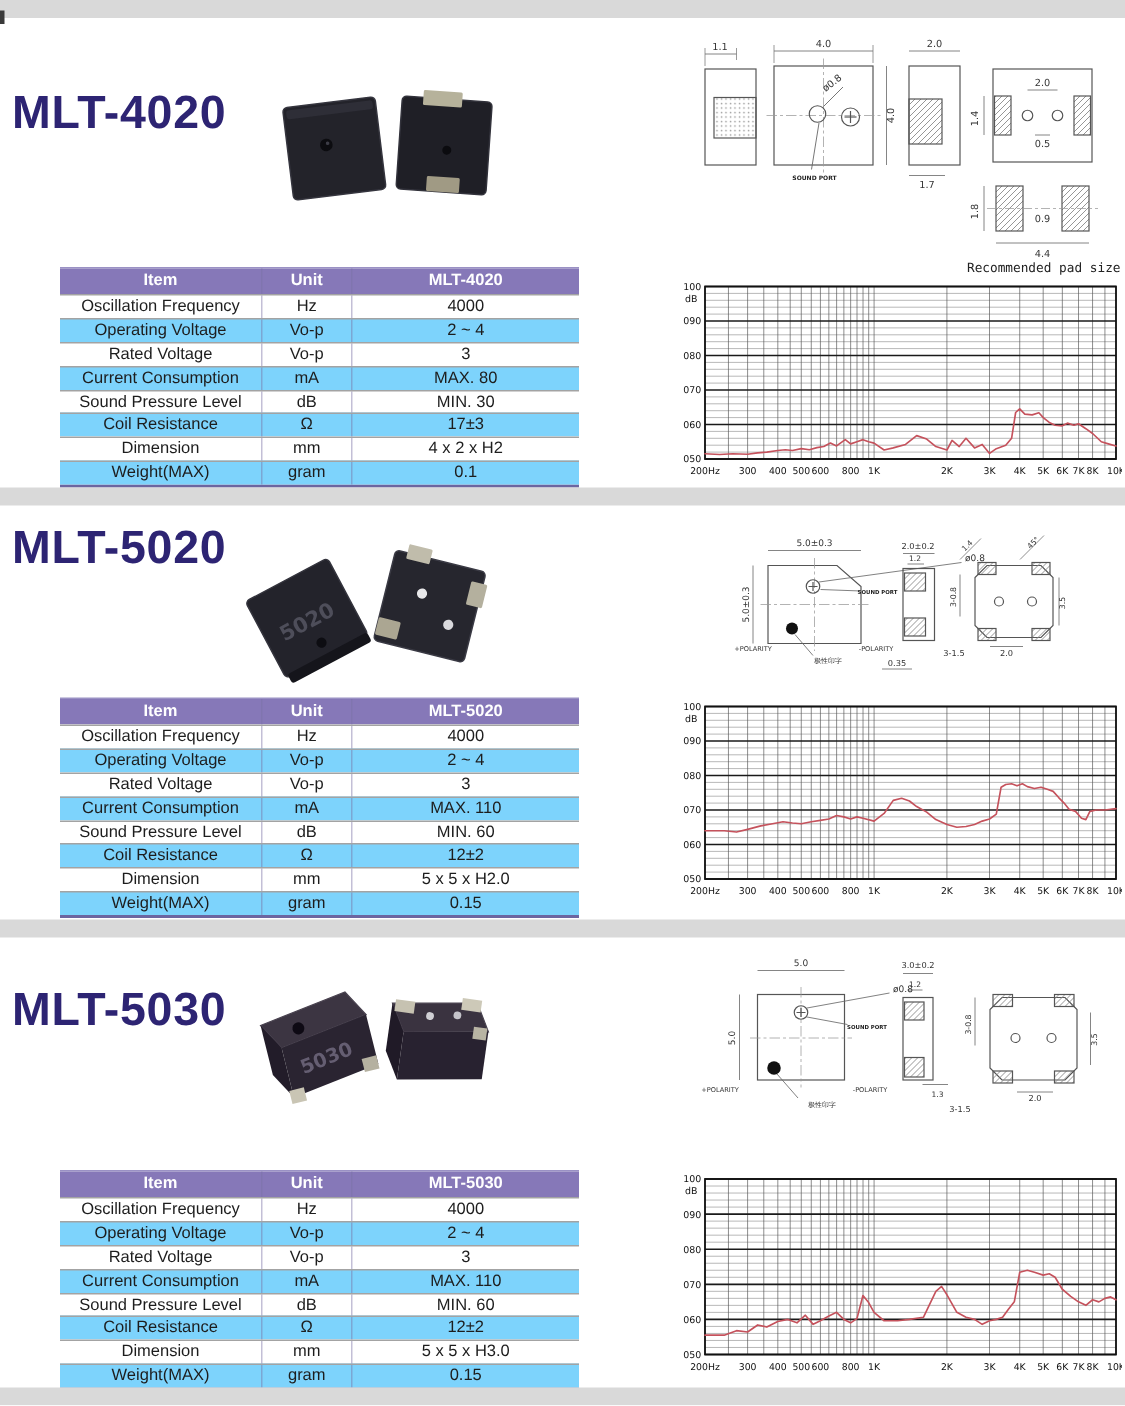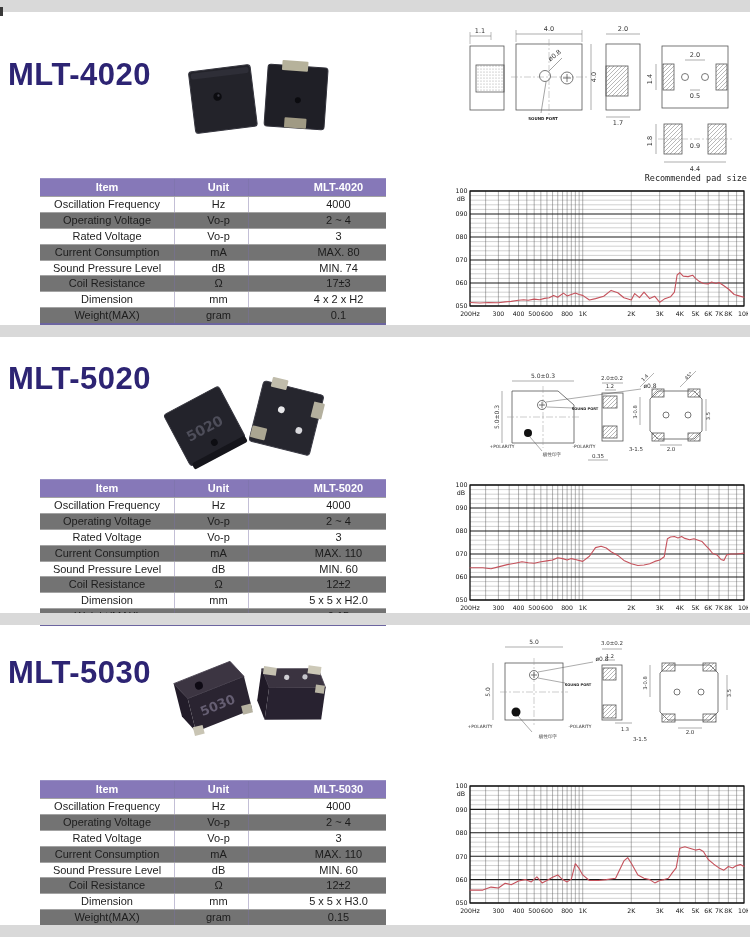--- a/index.html
+++ b/index.html
@@ -6,22 +6,22 @@
   .page{position:relative;width:750px;height:937px;background:#ffffff;overflow:hidden;
         font-family:"Liberation Sans",sans-serif;}
   .graybar{position:absolute;left:0;width:750px;height:12px;background:#d9d9d9;}
   .graybar .notch{position:absolute;left:0;top:7px;width:3px;height:9px;background:#3a3a3a;}
   .section{position:absolute;left:0;width:750px;}
   .ptitle{position:absolute;left:8px;font-size:31px;font-weight:bold;color:#2d2473;
           letter-spacing:0.5px;margin:0;}
   .spec-table{position:absolute;width:346px;border-top:1px solid #9a91c4;
               border-bottom:2px solid #6c65a0;font-size:11px;color:#1d1d1d;}
   .trow{display:grid;grid-template-columns:135px 60px 151px;height:14.9px;line-height:14.9px;
-        text-align:center;background:#fff;gap:14px;}
-  .trow.alt{background:#737373;}
+        text-align:center;background:#fff;}
+  .trow.alt{background:#7dd3fc;}
   .trow.thead{background:#8678b8;color:#fff;height:17px;line-height:17px;font-weight:bold;}
   .tcell{overflow:hidden;white-space:nowrap;}
   .tcell:nth-child(1),.tcell:nth-child(2){border-right:1px solid rgba(122,113,165,0.45);}
   .trow + .trow{border-top:1px solid #a3a3a3;}
   svg text{font-family:"DejaVu Sans","Liberation Sans",sans-serif;}
   .caption-mono{font-family:"DejaVu Sans Mono","Liberation Mono",monospace;}
 </style>
 </head>
 <body>
 
@@ -140,21 +140,21 @@
           <div class="tcell">3</div>
         </div>
         <div class="trow alt">
           <div class="tcell">Current Consumption</div>
           <div class="tcell">mA</div>
           <div class="tcell">MAX. 80</div>
         </div>
         <div class="trow">
           <div class="tcell">Sound Pressure Level</div>
           <div class="tcell">dB</div>
-          <div class="tcell">MIN. 74</div>
+          <div class="tcell">MIN. 30</div>
         </div>
         <div class="trow alt">
           <div class="tcell">Coil Resistance</div>
           <div class="tcell">Ω</div>
           <div class="tcell">17±3</div>
         </div>
         <div class="trow">
           <div class="tcell">Dimension</div>
           <div class="tcell">mm</div>
           <div class="tcell">4 x 2 x H2</div>
@@ -241,21 +241,21 @@
         <text x="245.4516332828571" y="130" font-size="6.2" fill="#111" text-anchor="middle">5K</text>
         <text x="258.22152407650196" y="130" font-size="6.2" fill="#111" text-anchor="middle">6K</text>
         <text x="269.01831290265716" y="130" font-size="6.2" fill="#111" text-anchor="middle">7K</text>
         <text x="278.3709167928572" y="130" font-size="6.2" fill="#111" text-anchor="middle">8K</text>
         <text x="294" y="130" font-size="6.2" fill="#111" text-anchor="middle">10K</text>
       </svg>
   </div>
 
   <div class="graybar" style="top:325px;"></div>
 
-  <div class="section" style="top:351px;height:276px;">
+  <div class="section" style="top:337px;height:276px;">
     <h1 class="ptitle" style="top:10px;">MLT-5020</h1>
 
     <svg style="position:absolute;left:150px;top:18px;" width="188" height="110" viewBox="0 0 188 110">
       <g transform="rotate(-28 55 58)">
         <rect x="24" y="28" width="62" height="58" rx="3" fill="#23232b" stroke="#34343d" stroke-width="1"></rect>
         <rect x="26" y="84" width="60" height="7" rx="2" fill="#15151b"></rect>
         <text x="54" y="64" font-size="14" fill="#4e4e5a" text-anchor="middle" font-weight="bold">5020</text>
         <circle cx="56" cy="76" r="3.4" fill="#0d0d12"></circle>
       </g>
       <g transform="rotate(14 135 55)">

